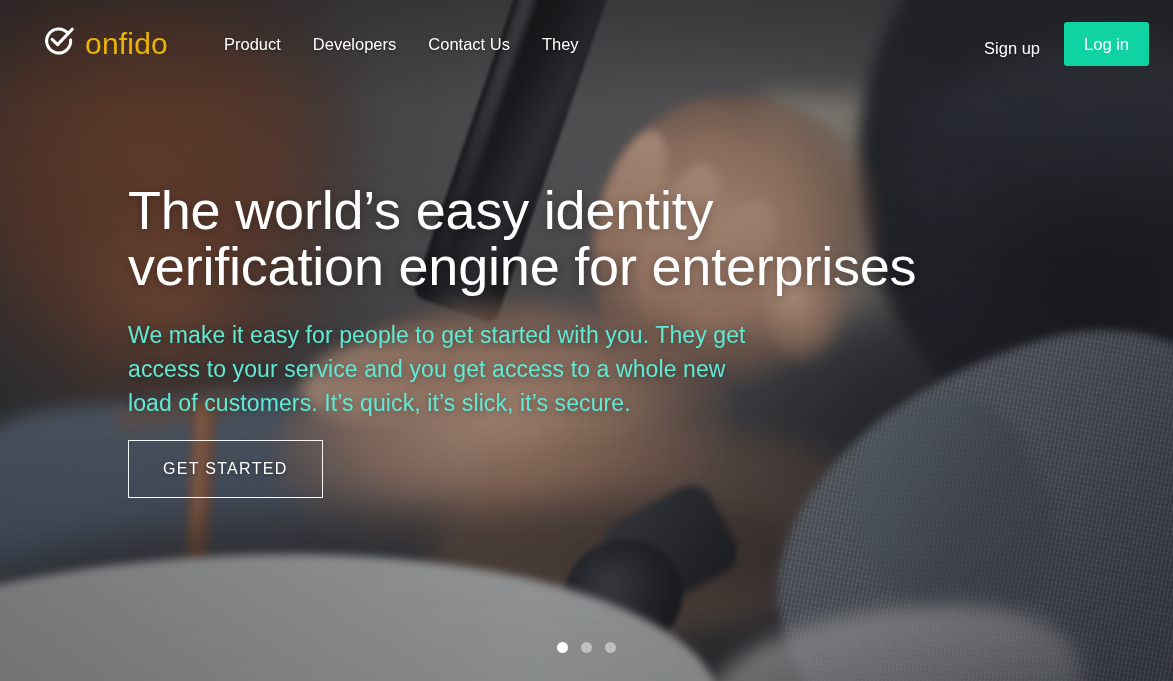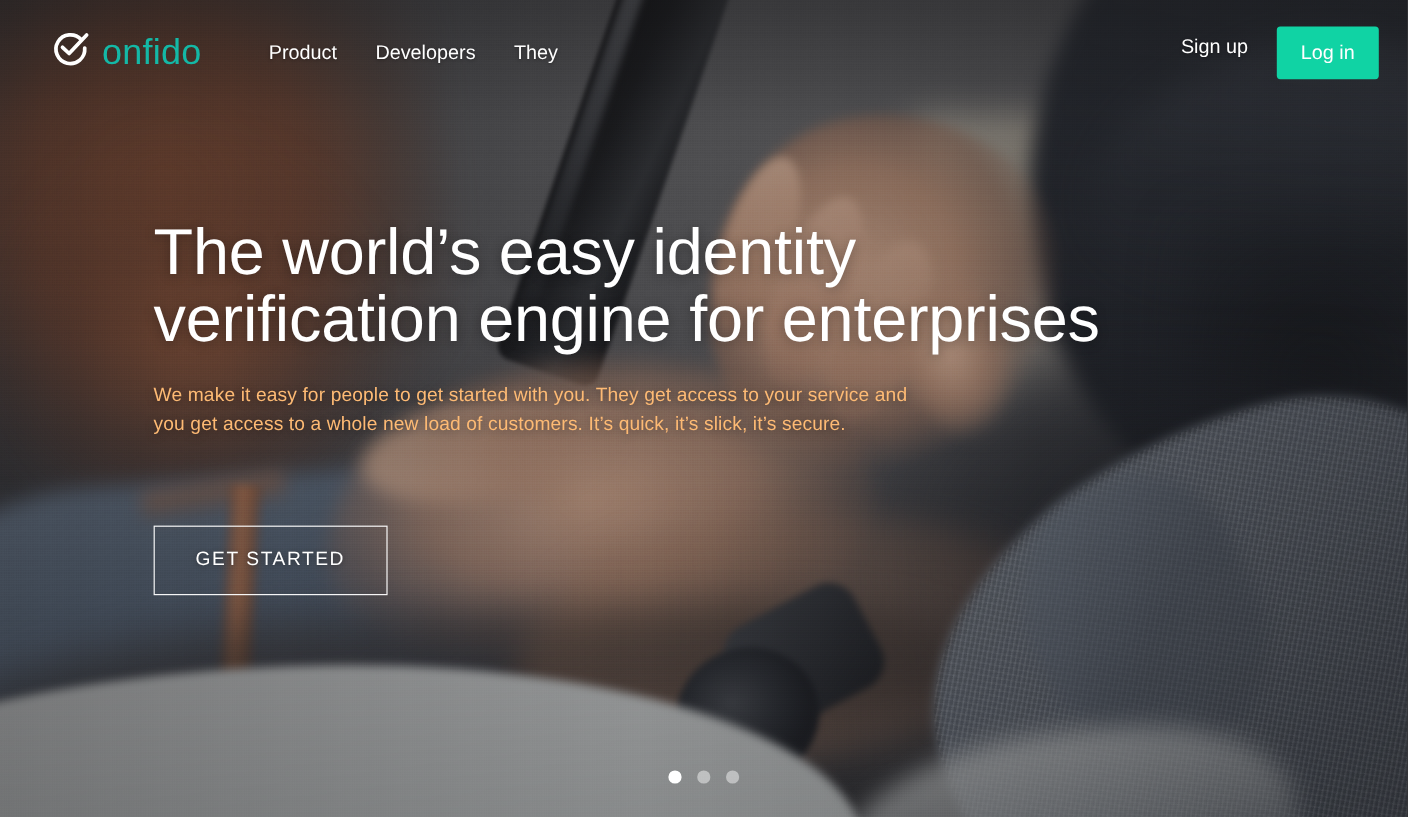--- a/index.html
+++ b/index.html
@@ -388,21 +388,21 @@
   .logo {
     display: flex;
     align-items: center;
     gap: 9px;
     margin-right: 40px;
     text-decoration: none;
     flex: 0 0 auto;
   }
   .logo-mark { display: block; }
   .logo-word {
-    color: #14b8a6;
+    color: #eab308;
     font-size: 30px;
     font-weight: 400;
     letter-spacing: 0.2px;
     line-height: 1;
   }
 
   .nav {
     display: flex;
     align-items: flex-start;
     gap: 0;
@@ -426,21 +426,21 @@
     display: inline-block;
     width: 9px; height: 9px;
     border-right: 1.7px solid #fff;
     border-bottom: 1.7px solid #fff;
     transform: translateY(-3px) rotate(45deg);
     opacity: 0.95;
   }
 
   .auth {
     display: flex;
-    align-items: flex-start;
+    align-items: flex-end;
     gap: 14px;
     flex: 0 0 auto;
   }
   .signup {
     color: #ffffff;
     font-size: 16.5px;
     text-decoration: none;
     padding: 8px 10px;
     white-space: nowrap;
     text-shadow: 0 1px 3px rgba(0,0,0,0.35);
@@ -476,33 +476,33 @@
     color: #ffffff;
     font-size: 54px;
     font-weight: 400;
     line-height: 1.04;
     letter-spacing: -0.2px;
     text-shadow: 0 2px 10px rgba(0,0,0,0.30);
     max-width: 830px;
   }
   .subcopy {
     margin-top: 24px;
-    color: #fdba74;
-    font-size: 16px;
+    color: #5eead4;
+    font-size: 23px;
     font-weight: 400;
     line-height: 1.48;
     letter-spacing: 0.1px;
     max-width: 640px;
     text-shadow: 0 2px 8px rgba(0,0,0,0.35);
   }
   .cta {
     display: inline-flex;
     align-items: center;
     justify-content: center;
-    margin-top: 72px;
+    margin-top: 20px;
     height: 58px;
     padding: 0 34px;
     border: 1.6px solid rgba(255,255,255,0.95);
     background: transparent;
     color: #ffffff;
     font-size: 16px;
     font-weight: 400;
     letter-spacing: 1.3px;
     text-decoration: none;
     cursor: pointer;
@@ -586,20 +586,23 @@
     </a>
 
     <nav class="nav">
       <a class="nav-item" href="#">
         <span>Product</span>
       </a>
       <a class="nav-item" href="#">
         <span>Developers</span>
       </a>
       <a class="nav-item" href="#">
+        <span>Contact Us</span>
+      </a>
+      <a class="nav-item" href="#">
         <span>They</span>
       </a>
     </nav>
 
     <div class="auth">
       <a class="signup" href="#">Sign up</a>
       <a class="login" href="#">Log in</a>
     </div>
 
   </header>

